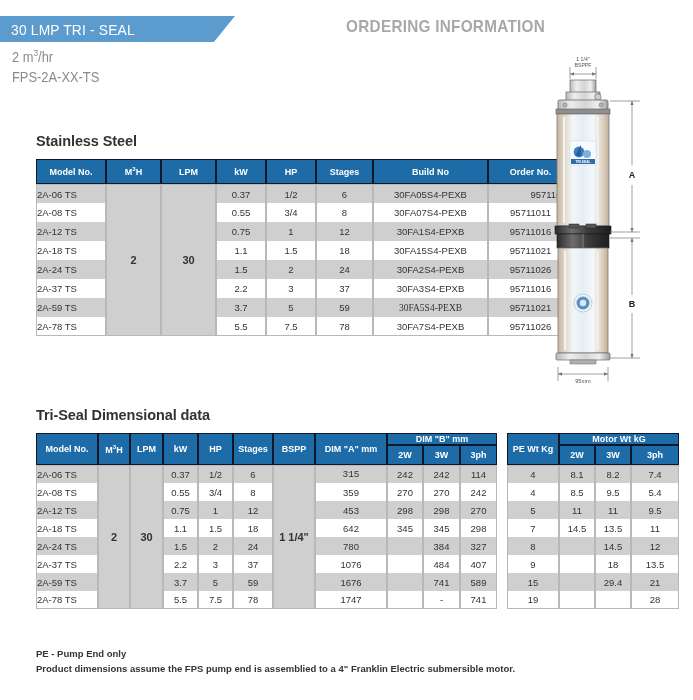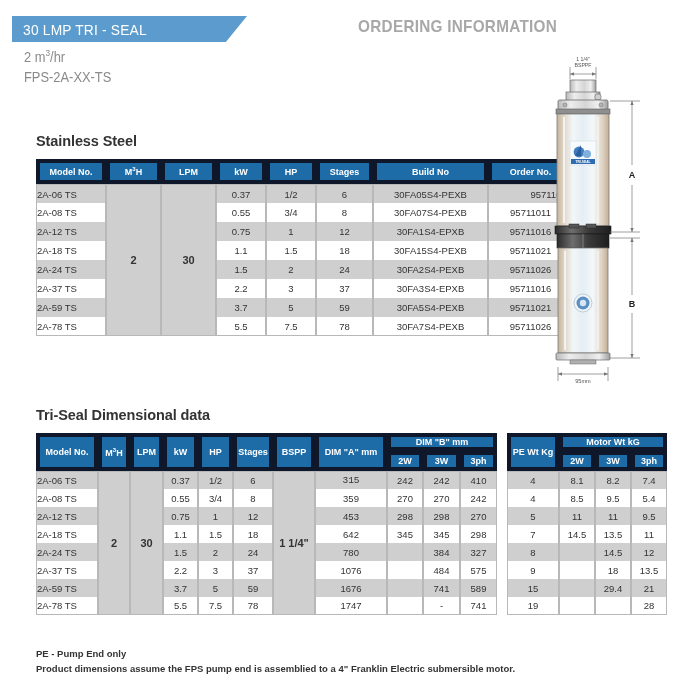--- a/index.html
+++ b/index.html
@@ -8,21 +8,21 @@
     width: 693px;
     height: 700px;
     background: #ffffff;
     font-family: "Liberation Sans", sans-serif;
     color: #333333;
     position: relative;
     overflow: hidden;
   }
 
   
-  #header { position:absolute; left:12px; top:0; width:557px; height:110px; }
+  #header { position:absolute; left:0; top:0; width:557px; height:110px; }
 
   #title-banner {
     position:absolute; left:0; top:16px; width:235px; height:26px;
     background:#5b9bcd;
     clip-path: polygon(0 0, 100% 0, 91% 100%, 0 100%);
     display:flex; align-items:center;
   }
   #title-banner-text {
     color:#ffffff; font-size:15px; letter-spacing:.2px;
     font-family:"Liberation Sans Narrow","Liberation Sans",sans-serif;
@@ -52,21 +52,21 @@
   }
   #title-ss { top:133px; }
   #title-dim { top:407px; }
 
   
   .tbl { position:absolute; border-collapse:separate; border-spacing:0; }
   .tbl td, .tbl th { padding:0; margin:0; }
   .hcell {
     background:#1d6ca8; color:#ffffff; font-size:9px; font-weight:bold;
     text-align:center; vertical-align:middle; white-space:nowrap;
-    border:4px solid #0f172a;
+    border:1px solid #0f172a;
     font-family:"Liberation Sans", sans-serif;
   }
   .hcell sup { font-size:6px; }
   .hgap { background:#ffffff; border:none; }
   .dcell {
     font-size:9.5px; text-align:center; vertical-align:middle;
     color:#333333; white-space:nowrap;
     border-left:1px solid #b8b8b8; border-right:1px solid #b8b8b8;
     font-family:"Liberation Sans", sans-serif;
   }
@@ -173,21 +173,21 @@
         <td class="dcell" style="width: 50px;">3</td>
         <td class="dcell" style="width: 57px;">37</td>
         <td class="dcell" style="width: 115px;">30FA3S4-EPXB</td>
         <td class="dcell" style="width: 85px;">95711016</td>
       </tr>
       <tr class="odd" style="height: 19px;">
         <td class="dcell model" style="width: 70px;">2A-59 TS</td>
         <td class="dcell" style="width: 50px;">3.7</td>
         <td class="dcell" style="width: 50px;">5</td>
         <td class="dcell" style="width: 57px;">59</td>
-        <td class="dcell" style="width: 115px;">30FA5S4-PEXB</td>
+        <td class="dcell" style="width: 115px; font-family: Liberation Serif, serif;">30FA5S4-PEXB</td>
         <td class="dcell" style="width: 85px;">95711021</td>
       </tr>
       <tr class="even rowbot" style="height: 19px;">
         <td class="dcell model" style="width: 70px;">2A-78 TS</td>
         <td class="dcell" style="width: 50px;">5.5</td>
         <td class="dcell" style="width: 50px;">7.5</td>
         <td class="dcell" style="width: 57px;">78</td>
         <td class="dcell" style="width: 115px;">30FA7S4-PEXB</td>
         <td class="dcell" style="width: 85px;">95711026</td>
       </tr>
@@ -226,41 +226,41 @@
         <td class="dcell model" style="width: 62px;">2A-06 TS</td>
         <td class="dcell merged" rowspan="8" style="width: 32px; border-top: 1px solid rgb(184, 184, 184); border-bottom: 1px solid rgb(184, 184, 184);">2</td>
         <td class="dcell merged" rowspan="8" style="width: 33px; border-top: 1px solid rgb(184, 184, 184); border-bottom: 1px solid rgb(184, 184, 184);">30</td>
         <td class="dcell" style="width: 35px;">0.37</td>
         <td class="dcell" style="width: 35px;">1/2</td>
         <td class="dcell" style="width: 40px;">6</td>
         <td class="dcell merged" rowspan="8" style="width: 42px; border-top: 1px solid rgb(184, 184, 184); border-bottom: 1px solid rgb(184, 184, 184);">1 1/4"</td>
         <td class="dcell" style="width: 72px; font-family: Liberation Mono, monospace;">315</td>
         <td class="dcell" style="width: 36px;">242</td>
         <td class="dcell" style="width: 37px;">242</td>
-        <td class="dcell" style="width: 37px;">410</td>
+        <td class="dcell" style="width: 37px;">114</td>
         <td class="dcell gap-col" style="width: 10px; border: none;"></td>
         <td class="dcell" style="width: 52px;">4</td>
         <td class="dcell" style="width: 36px;">8.1</td>
         <td class="dcell" style="width: 36px;">8.2</td>
         <td class="dcell" style="width: 36px;">7.4</td>
       </tr>
       <tr class="even" style="height: 18px;">
         <td class="dcell model" style="width: 62px;">2A-08 TS</td>
         <td class="dcell" style="width: 35px;">0.55</td>
         <td class="dcell" style="width: 35px;">3/4</td>
         <td class="dcell" style="width: 40px;">8</td>
         <td class="dcell" style="width: 72px;">359</td>
         <td class="dcell" style="width: 36px;">270</td>
         <td class="dcell" style="width: 37px;">270</td>
         <td class="dcell" style="width: 37px;">242</td>
         <td class="dcell gap-col" style="width: 10px; border: none;"></td>
         <td class="dcell" style="width: 52px;">4</td>
         <td class="dcell" style="width: 36px;">8.5</td>
         <td class="dcell" style="width: 36px;">9.5</td>
-        <td class="dcell" style="width: 36px;">5.4</td>
+        <td class="dcell" style="width: 48px;">5.4</td>
       </tr>
       <tr class="odd" style="height: 18px;">
         <td class="dcell model" style="width: 62px;">2A-12 TS</td>
         <td class="dcell" style="width: 35px;">0.75</td>
         <td class="dcell" style="width: 35px;">1</td>
         <td class="dcell" style="width: 40px;">12</td>
         <td class="dcell" style="width: 72px;">453</td>
         <td class="dcell" style="width: 36px;">298</td>
         <td class="dcell" style="width: 37px;">298</td>
         <td class="dcell" style="width: 37px;">270</td>
@@ -301,21 +301,21 @@
         <td class="dcell" style="width: 36px;">12</td>
       </tr>
       <tr class="even" style="height: 18px;">
         <td class="dcell model" style="width: 62px;">2A-37 TS</td>
         <td class="dcell" style="width: 35px;">2.2</td>
         <td class="dcell" style="width: 35px;">3</td>
         <td class="dcell" style="width: 40px;">37</td>
         <td class="dcell" style="width: 72px;">1076</td>
         <td class="dcell" style="width: 36px;"></td>
         <td class="dcell" style="width: 37px;">484</td>
-        <td class="dcell" style="width: 37px;">575</td>
+        <td class="dcell" style="width: 37px;">407</td>
         <td class="dcell gap-col" style="width: 10px; border: none;"></td>
         <td class="dcell" style="width: 52px;">9</td>
         <td class="dcell" style="width: 36px;"></td>
         <td class="dcell" style="width: 36px;">18</td>
         <td class="dcell" style="width: 36px;">13.5</td>
       </tr>
       <tr class="odd" style="height: 18px;">
         <td class="dcell model" style="width: 62px;">2A-59 TS</td>
         <td class="dcell" style="width: 35px;">3.7</td>
         <td class="dcell" style="width: 35px;">5</td>

